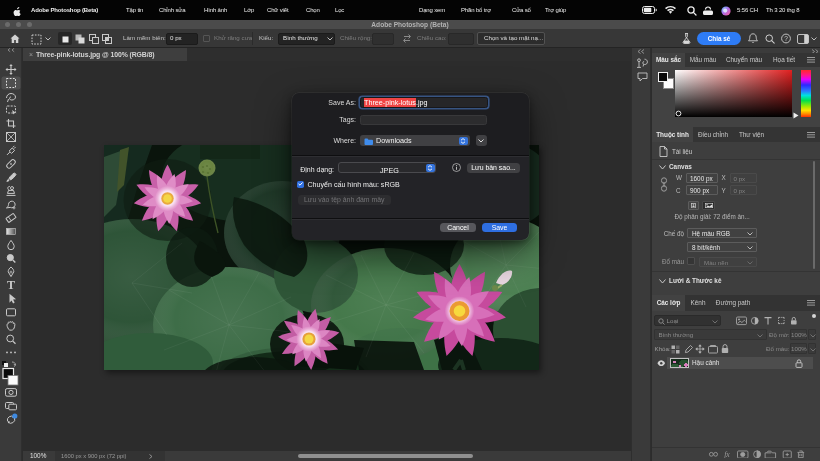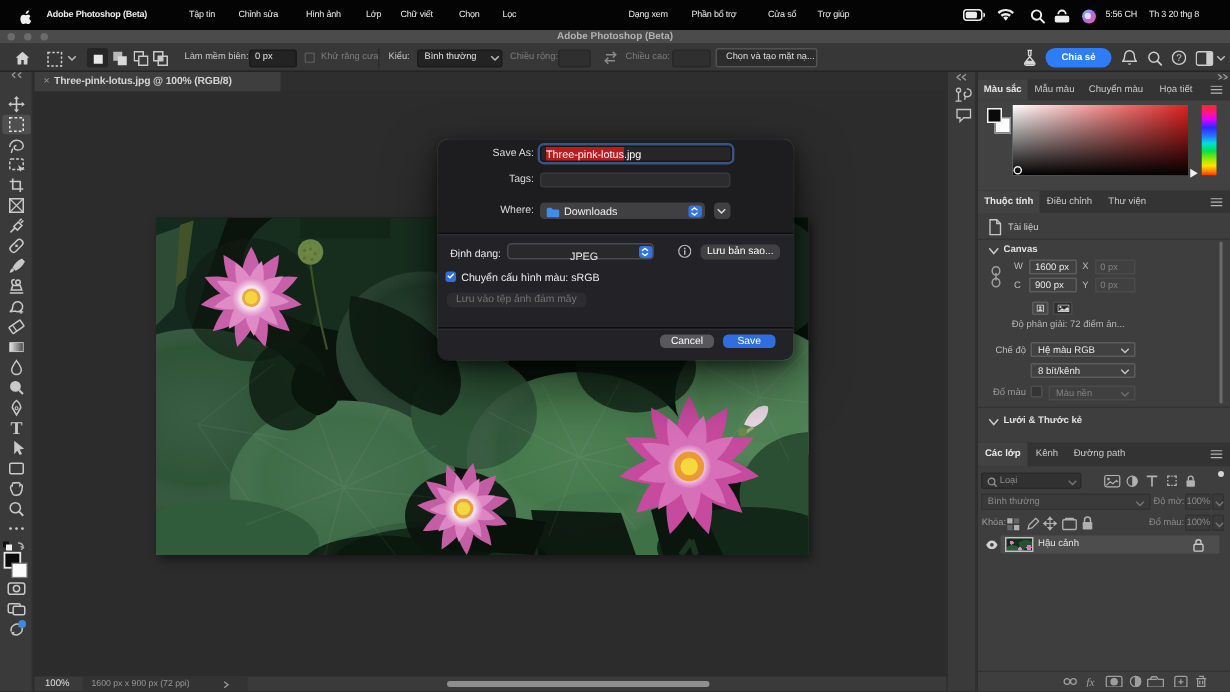--- a/index.html
+++ b/index.html
@@ -722,21 +722,21 @@
         <rect x="79" y="1" width="8.5" height="7.5" rx="1"></rect>
           <path d="M83.2 3v3.5M81.5 4.8h3.5"></path>
         <path d="M94 2.5h7M95 2.5V8h5V2.5M96.5 4v2.5M98.5 4v2.5M96 1h3v1.5"></path>
       </g>
     </svg>
   </div>
 </div>
 <div class="a" id="dialog">
   <div class="rl" style="left:0;top:4.5px;width:64px;height:10px;line-height:10px;">Save As:</div>
   <div class="a" style="left:68px;top:4px;width:128px;height:10.5px;background:#262628;border:1px solid #17171a;border-radius:2.5px;box-shadow:0 0 0 1.6px rgba(77,129,212,0.55);">
-    <div class="a" style="left:3px;top:1px;height:8.5px;line-height:8.5px;font-size:7.2px;color:#fff;"><span style="background:#b91c1c;">Three-pink-lotus</span><span>.jpg</span></div>
+    <div class="a" style="left:3px;top:1px;height:8.5px;line-height:8.5px;font-size:7.2px;color:#fff;"><span style="background:#ef4444;">Three-pink-lotus</span><span>.jpg</span></div>
   </div>
   <div class="rl" style="left:0;top:21.5px;width:64px;height:10px;line-height:10px;">Tags:</div>
   <div class="a" style="left:68px;top:21.5px;width:127px;height:10px;background:#2c2c2e;border:1px solid #38383a;border-radius:2.5px;"></div>
   <div class="rl" style="left:0;top:42.5px;width:64px;height:10px;line-height:10px;">Where:</div>
   <div class="a" style="left:68px;top:42px;width:110px;height:11px;background:#404043;border-radius:3px;">
     <svg class="a" style="left:4px;top:2.5px" width="9" height="7" viewBox="0 0 9 7">
         <path d="M0.5 1.5a1 1 0 0 1 1-1h2l1 1.2h3.5a1 1 0 0 1 1 1v3.3a1 1 0 0 1-1 1h-6.5a1 1 0 0 1-1-1z" fill="#3f8cec"></path>
       </svg>
     <div class="a" style="left:16px;top:0;height:11px;line-height:11px;font-size:7.2px;color:#f0f0f0;">Downloads</div>
     <div class="a" style="left:99px;top:1.5px;width:8.5px;height:8px;background:#3574dd;border-radius:2px;">

